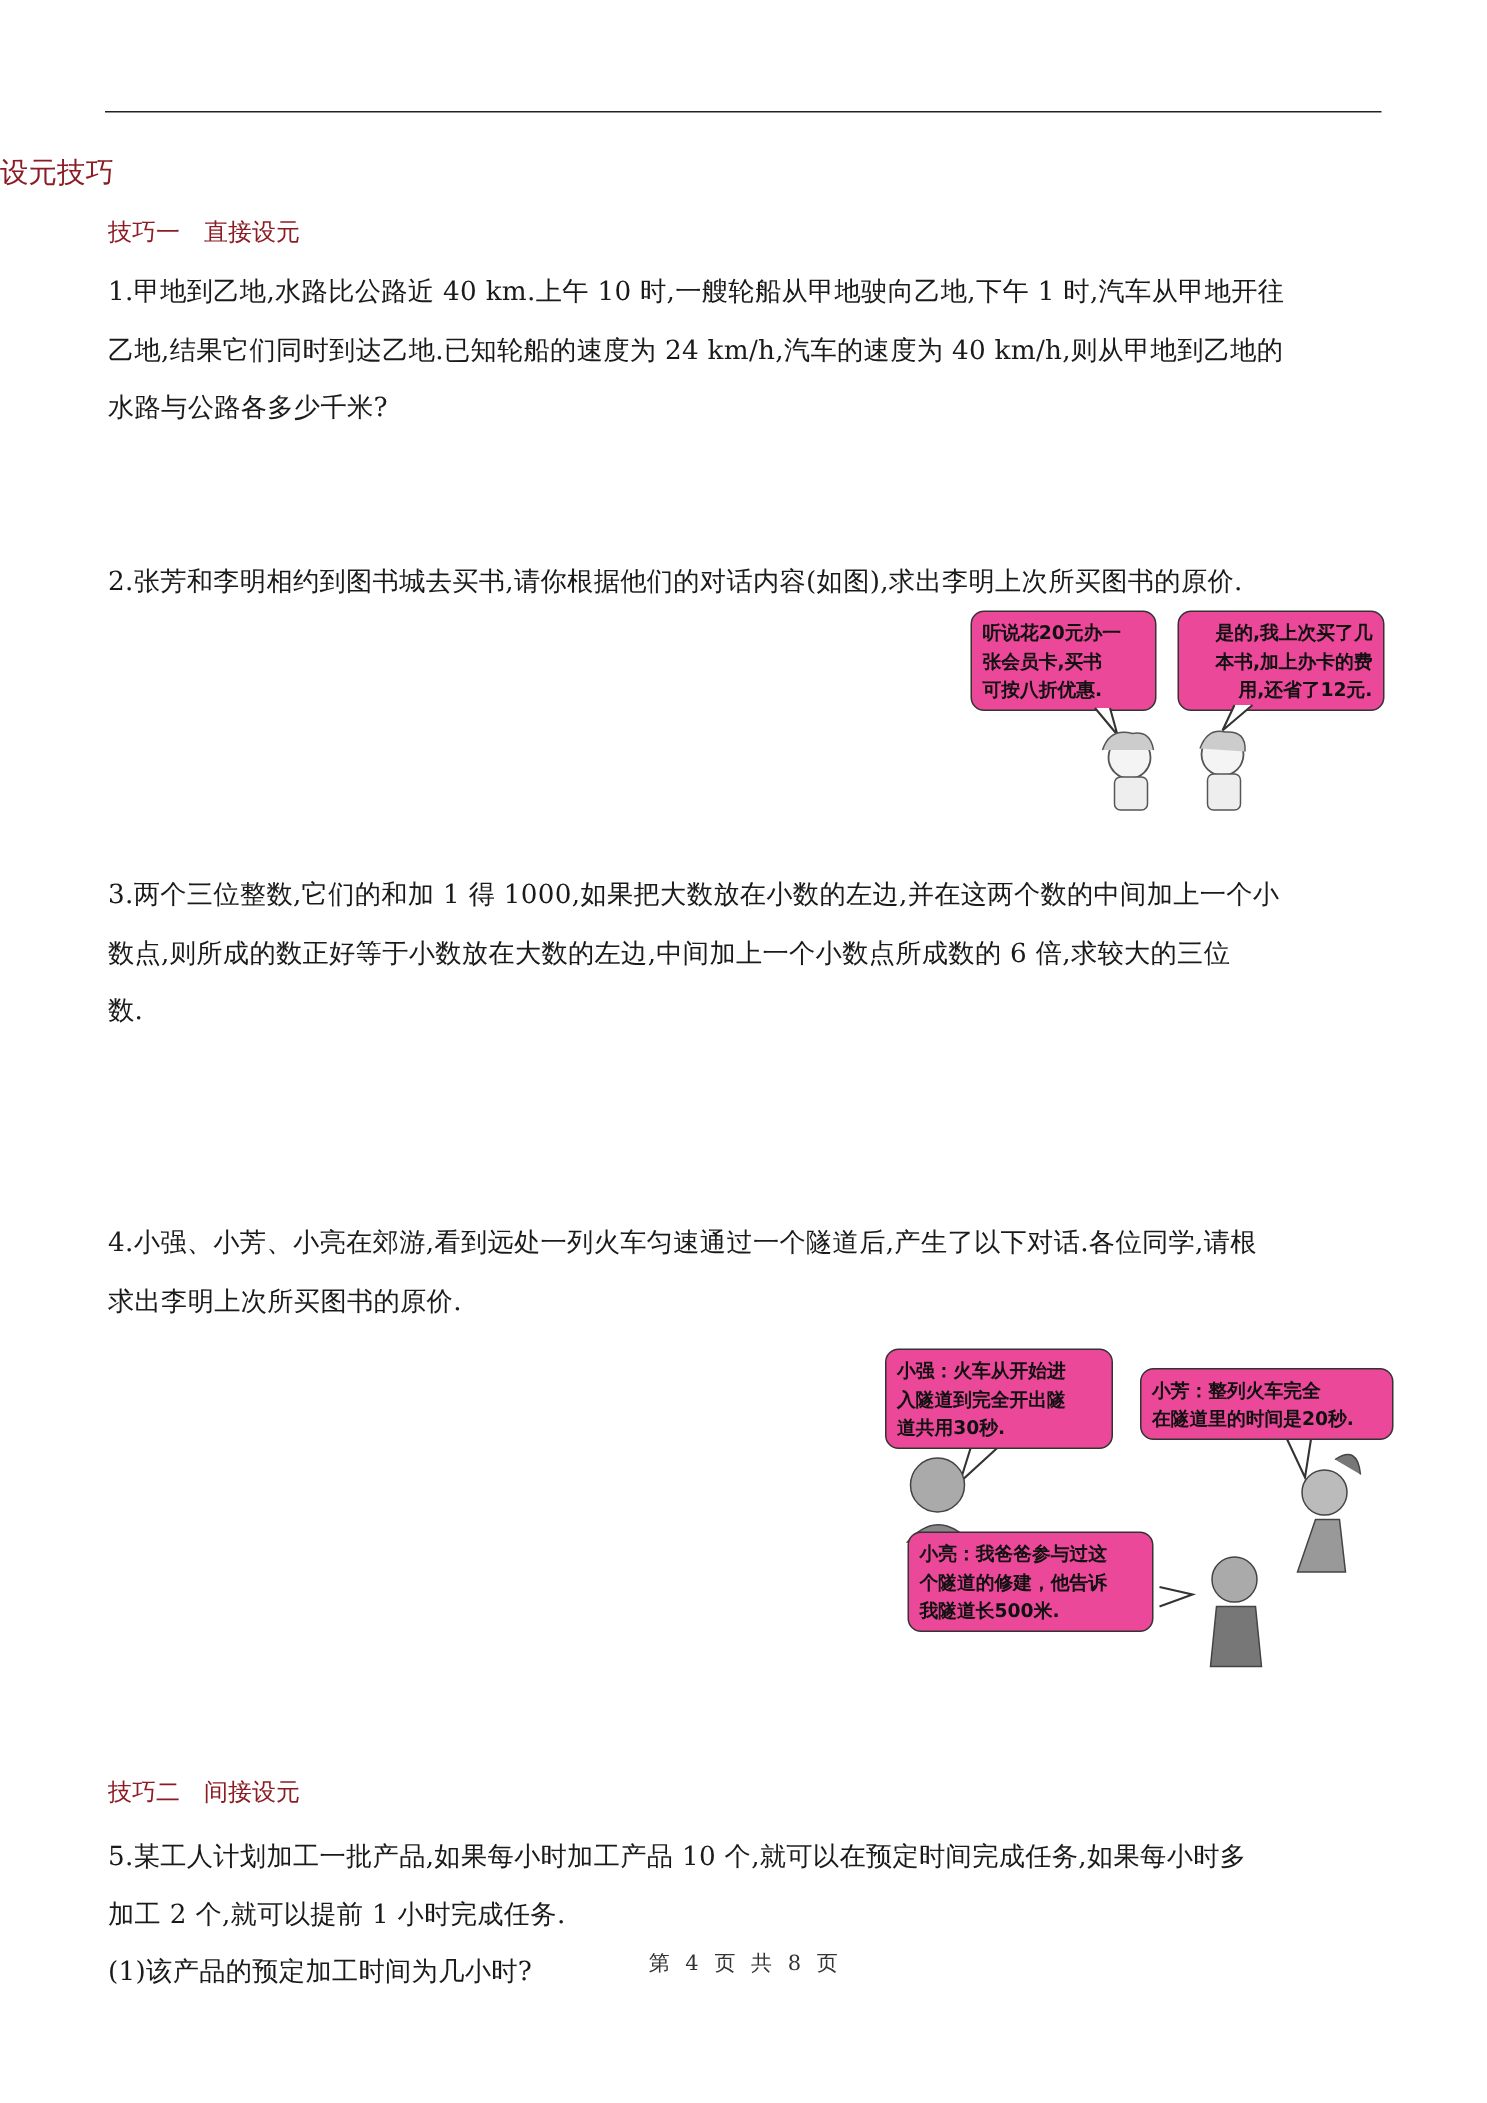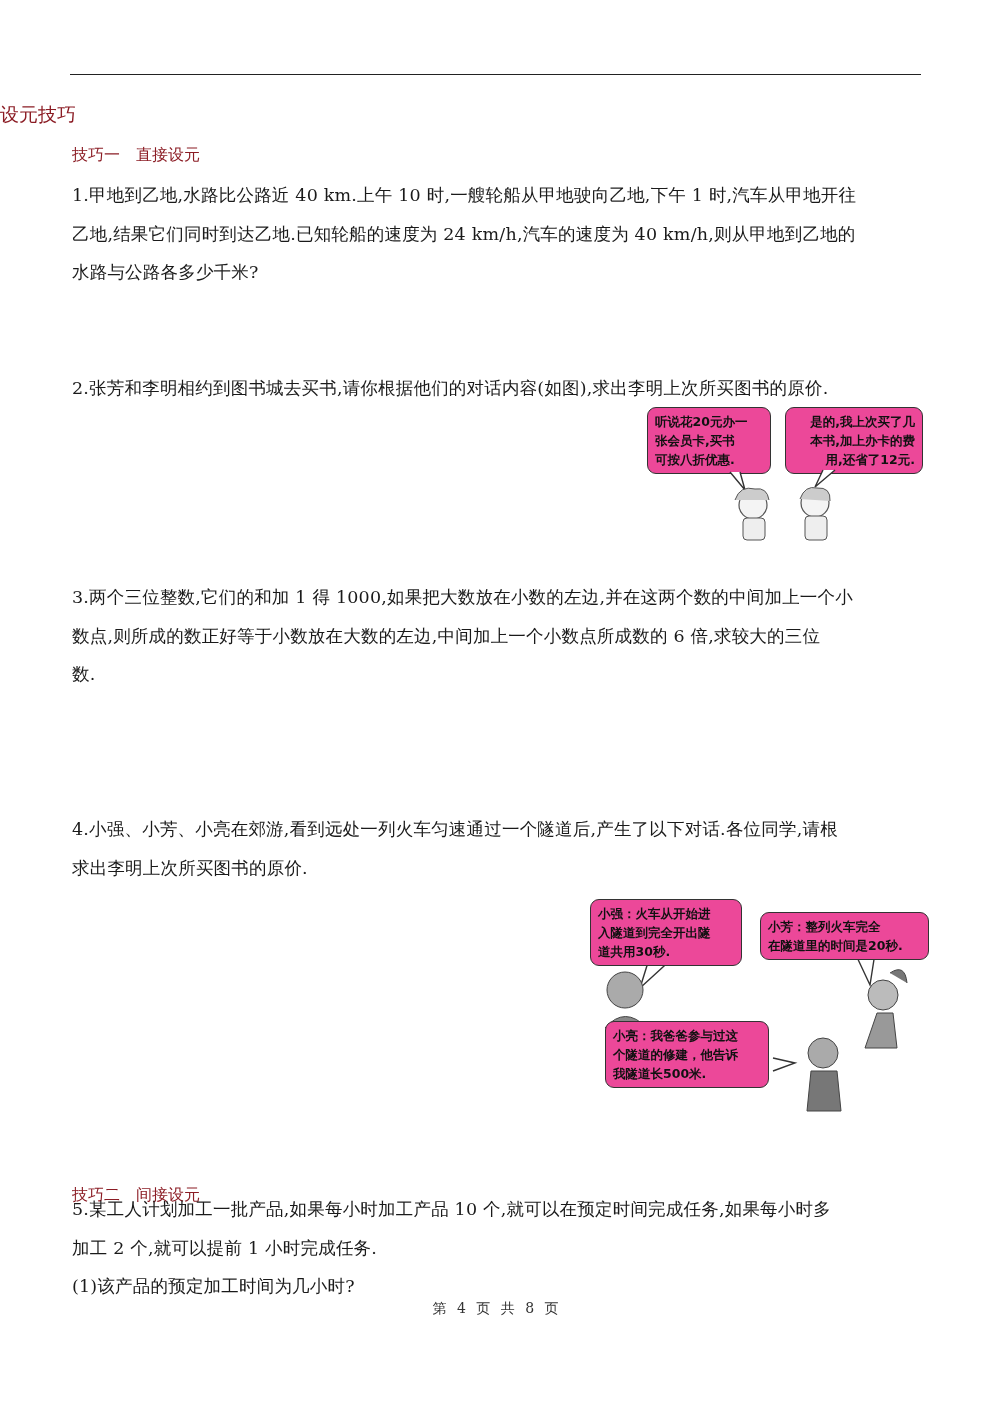--- a/index.html
+++ b/index.html
@@ -91,19 +91,19 @@
   </div>
   <div class="bubble" style="left:20px; top:128px; width:148px;">
     <div>小亮：我爸爸参与过这</div>
     <div>个隧道的修建，他告诉</div>
     <div>我隧道长500米.</div>
   </div>
 </div>
 
 <div class="section" style="top:1185px;">技巧二　间接设元</div>
 
-<div class="para" style="top:1190px;">
+<div class="para" style="top:1219px;">
   <div>5.某工人计划加工一批产品,如果每小时加工产品 10 个,就可以在预定时间完成任务,如果每小时多</div>
   <div>加工 2 个,就可以提前 1 小时完成任务.</div>
   <div>(1)该产品的预定加工时间为几小时?</div>
 </div>
 
 <div class="footer">第 4 页 共 8 页</div>
 
 </body></html>

